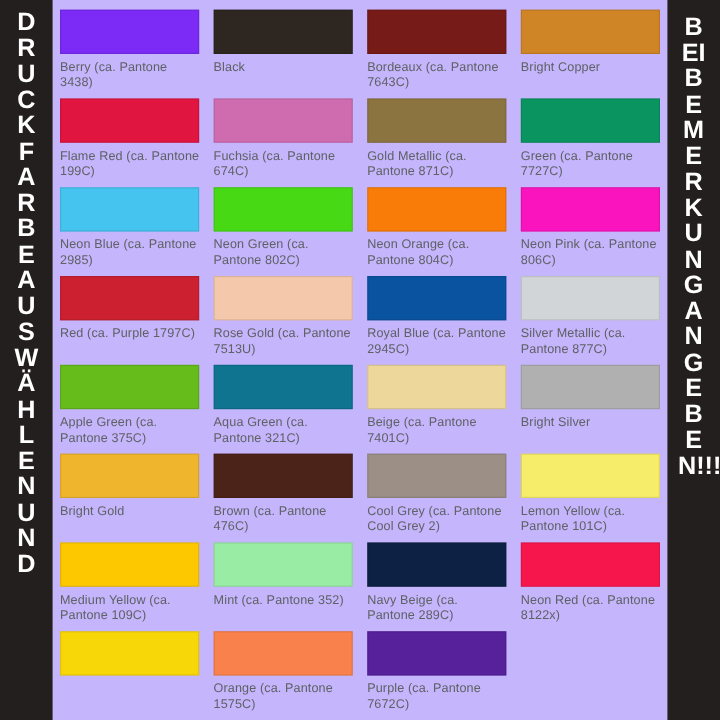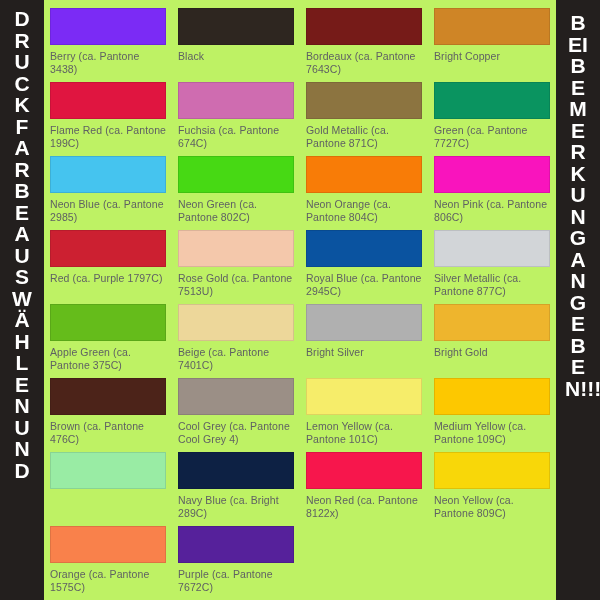--- a/index.html
+++ b/index.html
@@ -48,21 +48,21 @@
     font-family: "Liberation Sans", sans-serif;
   }
   .side-banner.right .banner-text {
     padding-top: 12px;
   }
 
   
   .grid-wrap {
     flex: 1 1 auto;
     position: relative;
-    background: #bef264;
+    background: #c4b5fd;
     padding: 4px 0 0 0;
     overflow: hidden;
   }
   .grid {
     display: grid;
     grid-template-columns: repeat(4, 1fr);
     column-gap: 0px;
     row-gap: 0px;
     width: 512px;
     margin: 0 auto;
@@ -160,61 +160,65 @@
         </div>
         <div class="swatch-cell">
           <div class="swatch-chip" style="background: rgb(210, 213, 216);"></div>
           <div class="swatch-label">Silver Metallic (ca. Pantone 877C)</div>
         </div>
         <div class="swatch-cell">
           <div class="swatch-chip" style="background: rgb(101, 188, 27);"></div>
           <div class="swatch-label">Apple Green (ca. Pantone 375C)</div>
         </div>
         <div class="swatch-cell">
+          <div class="swatch-chip" style="background: rgb(14, 116, 144);"></div>
+          <div class="swatch-label">Aqua Green (ca. Pantone 321C)</div>
+        </div>
+        <div class="swatch-cell">
           <div class="swatch-chip" style="background: rgb(237, 215, 154);"></div>
           <div class="swatch-label">Beige (ca. Pantone 7401C)</div>
         </div>
         <div class="swatch-cell">
           <div class="swatch-chip" style="background: rgb(176, 176, 176);"></div>
           <div class="swatch-label">Bright Silver</div>
         </div>
         <div class="swatch-cell">
           <div class="swatch-chip" style="background: rgb(238, 181, 45);"></div>
           <div class="swatch-label">Bright Gold</div>
         </div>
         <div class="swatch-cell">
           <div class="swatch-chip" style="background: rgb(76, 35, 25);"></div>
           <div class="swatch-label">Brown (ca. Pantone 476C)</div>
         </div>
         <div class="swatch-cell">
           <div class="swatch-chip" style="background: rgb(155, 143, 134);"></div>
-          <div class="swatch-label">Cool Grey (ca. Pantone Cool Grey 4)</div>
+          <div class="swatch-label">Cool Grey (ca. Pantone Cool Grey 2)</div>
         </div>
         <div class="swatch-cell">
           <div class="swatch-chip" style="background: rgb(246, 237, 106);"></div>
           <div class="swatch-label">Lemon Yellow (ca. Pantone 101C)</div>
         </div>
         <div class="swatch-cell">
           <div class="swatch-chip" style="background: rgb(253, 200, 0);"></div>
           <div class="swatch-label">Medium Yellow (ca. Pantone 109C)</div>
         </div>
         <div class="swatch-cell">
           <div class="swatch-chip" style="background: rgb(153, 236, 164);"></div>
+          <div class="swatch-label">Mint (ca. Pantone 352)</div>
         </div>
         <div class="swatch-cell">
           <div class="swatch-chip" style="background: rgb(13, 33, 68);"></div>
-          <div class="swatch-label">Navy Blue (ca. Bright 289C)</div>
+          <div class="swatch-label">Navy Beige (ca. Pantone 289C)</div>
         </div>
         <div class="swatch-cell">
           <div class="swatch-chip" style="background: rgb(247, 22, 76);"></div>
           <div class="swatch-label">Neon Red (ca. Pantone 8122x)</div>
         </div>
         <div class="swatch-cell">
           <div class="swatch-chip" style="background: rgb(248, 215, 9);"></div>
-          <div class="swatch-label">Neon Yellow (ca. Pantone 809C)</div>
         </div>
         <div class="swatch-cell">
           <div class="swatch-chip" style="background: rgb(249, 129, 75);"></div>
           <div class="swatch-label">Orange (ca. Pantone 1575C)</div>
         </div>
         <div class="swatch-cell">
           <div class="swatch-chip" style="background: rgb(86, 33, 155);"></div>
           <div class="swatch-label">Purple (ca. Pantone 7672C)</div>
         </div>
         <div class="swatch-cell"></div>

